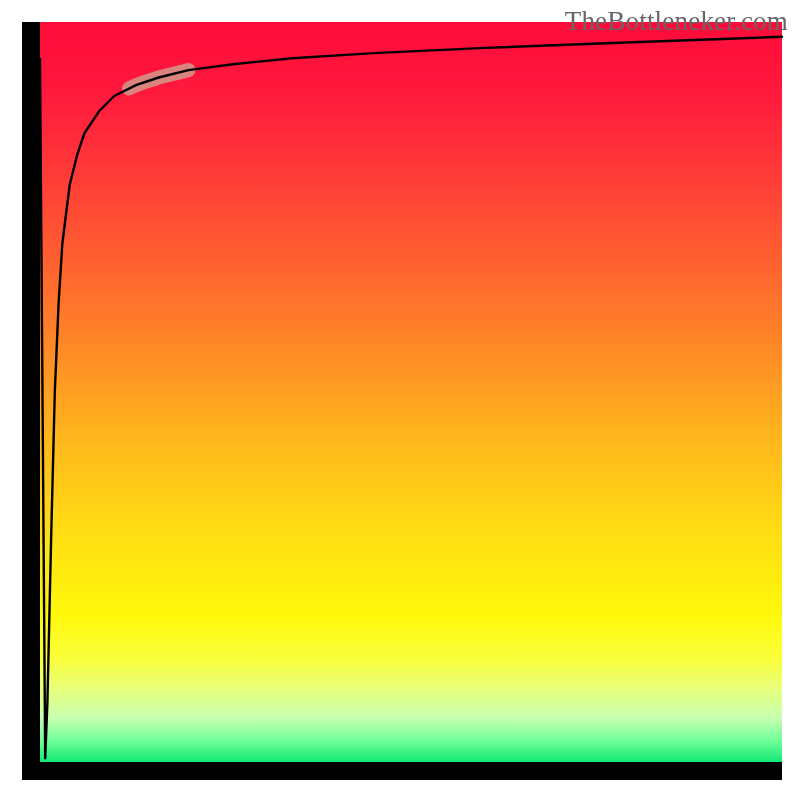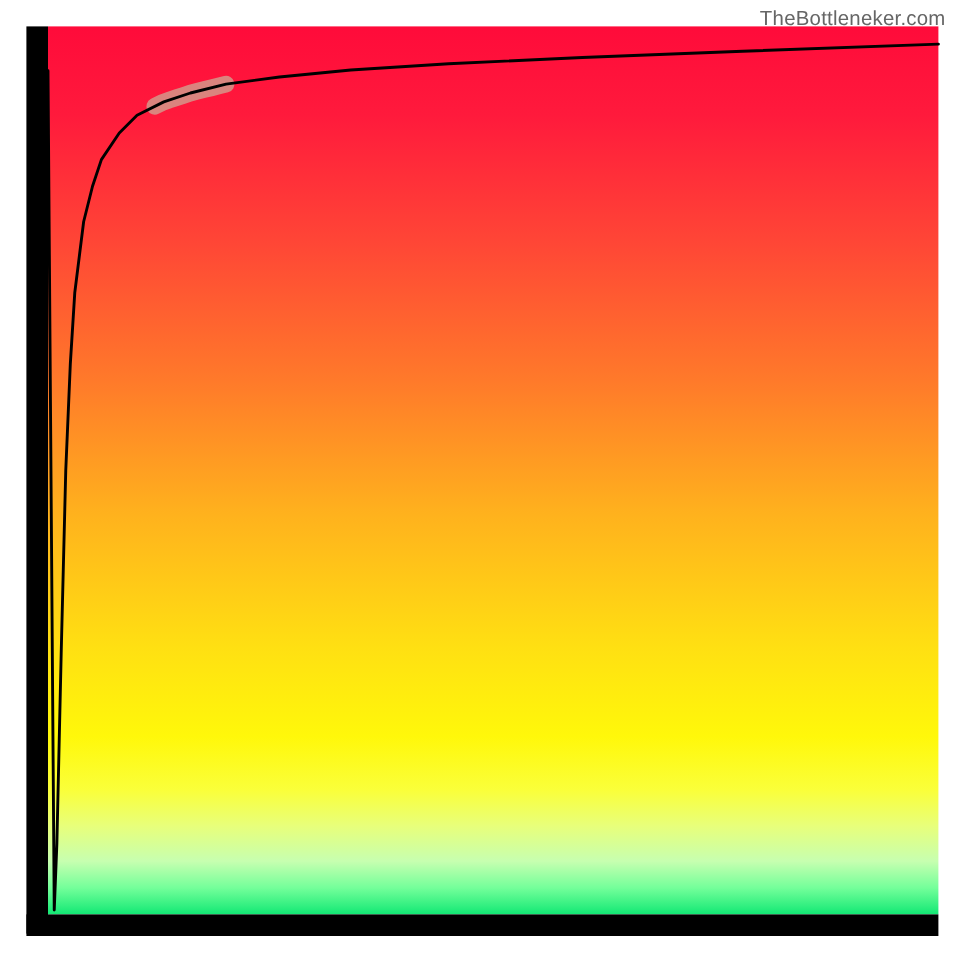--- a/index.html
+++ b/index.html
@@ -14,23 +14,24 @@
   .stage {
     position: relative;
     width: 800px;
     height: 800px;
   }
   .watermark {
     position: absolute;
     top: 6px;
     right: 12px;
     color: #666666;
-    font-size: 17px;
+    font-size: 27px;
     letter-spacing: 0.2px;
     z-index: 30;
+    font-family: Liberation Serif, serif;
   }
   
   .axis-left {
     position: absolute;
     left: 22px;
     top: 22px;
     width: 18px;
     height: 756px; 
     background: #000000;
     z-index: 10;

